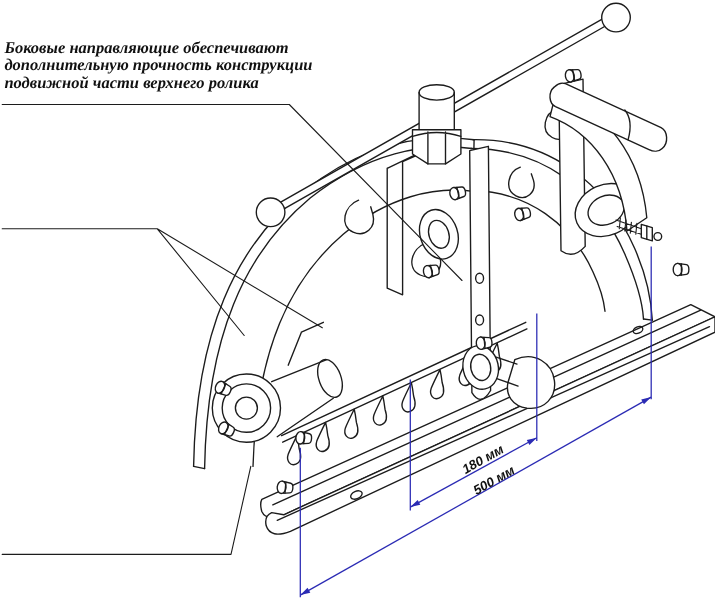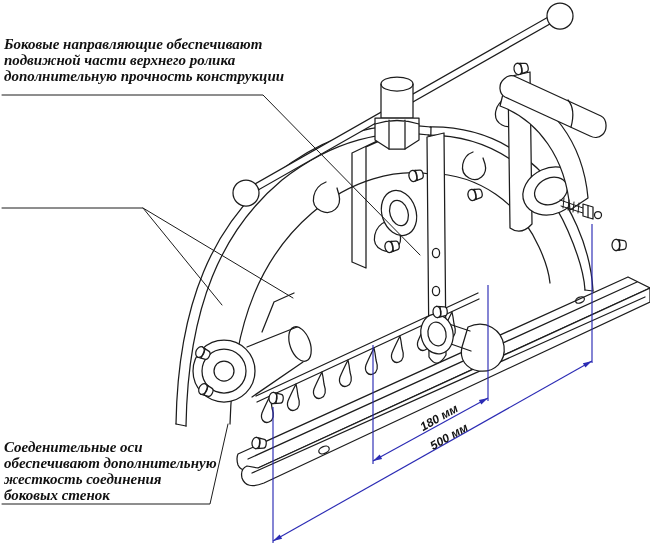--- a/index.html
+++ b/index.html
@@ -202,25 +202,19 @@
       <polygon class="dimfill" points="488,398 481.3,404.5 478.9,400.1"></polygon>
       <polygon class="dimfill" points="273,541 282.1,538.8 279.6,534.4"></polygon>
       <polygon class="dimfill" points="592,361 585.4,367.6 582.9,363.2"></polygon>
       <text class="dimtext" x="441" y="421" text-anchor="middle" transform="rotate(-29.5 441 421)">180 мм</text>
       <text class="dimtext" x="451" y="440" text-anchor="middle" transform="rotate(-29.5 451 440)">500 мм</text>
     </g>
   </svg>
 
   <div class="anno" style="left:4px;top:36px;">
     <div>Боковые направляющие обеспечивают</div>
+    <div>дополнительную прочность конструкции</div>
     <div>подвижной части верхнего ролика</div>
-    <div>дополнительную прочность конструкции</div>
   </div>
 
 
-  <div class="anno" style="left:4px;top:439px;">
-    <div>Соеденительные оси</div>
-    <div>обеспечивают дополнительную</div>
-    <div>жесткость соединения</div>
-    <div>боковых стенок</div>
-  </div>
 
 </div>
 
 </body></html>

